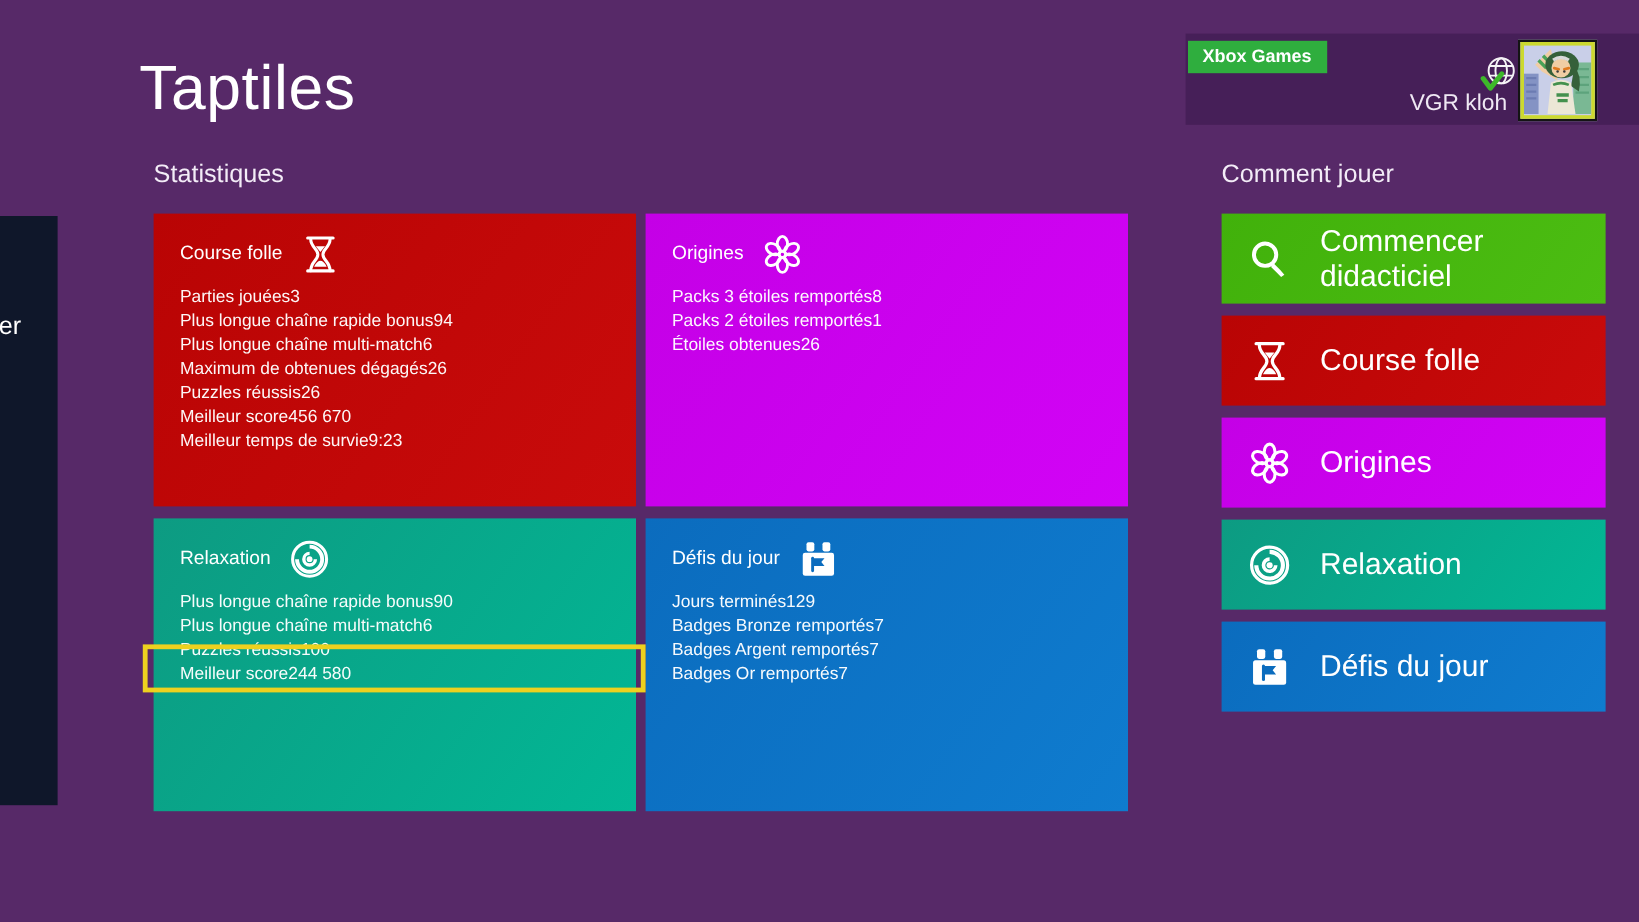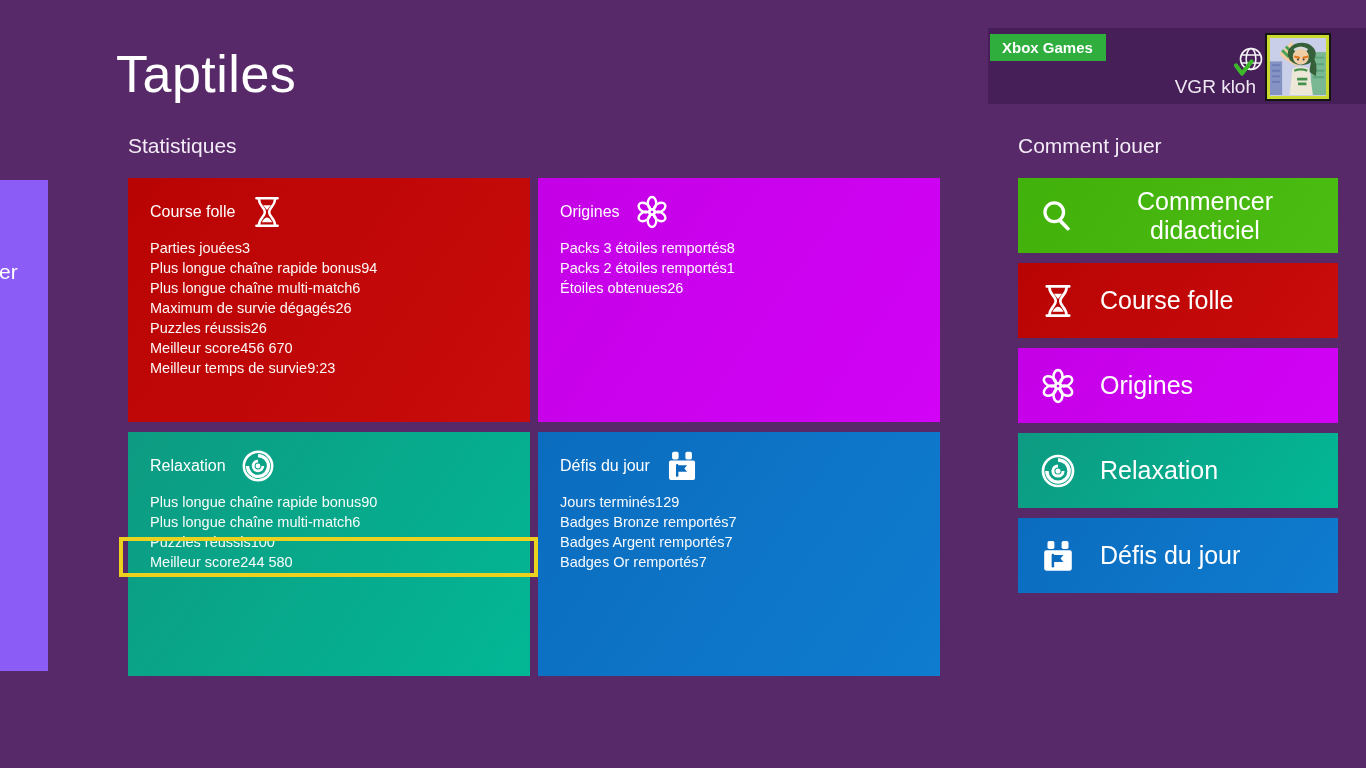--- a/index.html
+++ b/index.html
@@ -74,21 +74,21 @@
   }
   .stat-value{text-align:right;}
 
   
   #highlight-box{
     position:absolute;left:119px;top:537px;width:419px;height:40px;
     box-sizing:border-box;border:4px solid #edd11f;pointer-events:none;
   }
 
   
-  #howto-list{position:absolute;left:1018px;top:178px;width:320px;text-align:center;}
+  #howto-list{position:absolute;left:1018px;top:178px;width:320px;}
   .howto-btn{
     width:320px;height:75px;margin-bottom:10px;box-sizing:border-box;
     display:flex;align-items:center;padding:0 8px 0 22px;
     color:#fff;cursor:pointer;
   }
   .howto-icon{width:36px;height:36px;flex:0 0 36px;}
   .howto-icon svg{display:block;width:36px;height:36px;}
   .howto-label{
     margin-left:24px;font-size:25px;font-weight:300;line-height:1.16;
     max-width:210px;
@@ -132,21 +132,21 @@
         <circle cx="30" cy="22" r="1.1" fill="#3a3a3a"></circle>
         <circle cx="36" cy="22" r="1.1" fill="#3a3a3a"></circle>
         <path d="M24 32q9-5 18 0l4 28H21z" fill="#ece7d6"></path>
         <path d="M26 34q7-3 14 0" stroke="#44914e" stroke-width="2.4" fill="none"></path>
         <path d="M29 43h11M30 48h9" stroke="#44914e" stroke-width="3"></path>
       </svg>
     </div>
   </div>
 </div>
 
-<div id="left-strip" style="background: #8b5cf6;">
+<div id="left-strip" style="background: #0f172a;">
   <span class="partial">er</span>
 </div>
 
 <div id="tiles-grid">
     <div class="tile" style="background: linear-gradient(125deg, rgb(185, 4, 4) 0%, rgb(201, 11, 11) 100%);">
     <div class="tile-header">
       <span class="tile-title">Course folle</span>
       <span class="tile-icon">
     <svg viewBox="0 0 24 24">
       <g stroke="#fff" stroke-width="1.8" fill="none" stroke-linecap="round">
@@ -166,21 +166,21 @@
   </div>
         <div class="stat-row">
     <span class="stat-label">Plus longue chaîne rapide bonus</span>
     <span class="stat-value">94</span>
   </div>
         <div class="stat-row">
     <span class="stat-label">Plus longue chaîne multi-match</span>
     <span class="stat-value">6</span>
   </div>
         <div class="stat-row">
-    <span class="stat-label">Maximum de survie dégagés</span>
+    <span class="stat-label">Maximum de obtenues dégagés</span>
     <span class="stat-value">26</span>
   </div>
         <div class="stat-row">
     <span class="stat-label">Puzzles réussis</span>
     <span class="stat-value">26</span>
   </div>
         <div class="stat-row">
     <span class="stat-label">Meilleur score</span>
     <span class="stat-value">456 670</span>
   </div>

